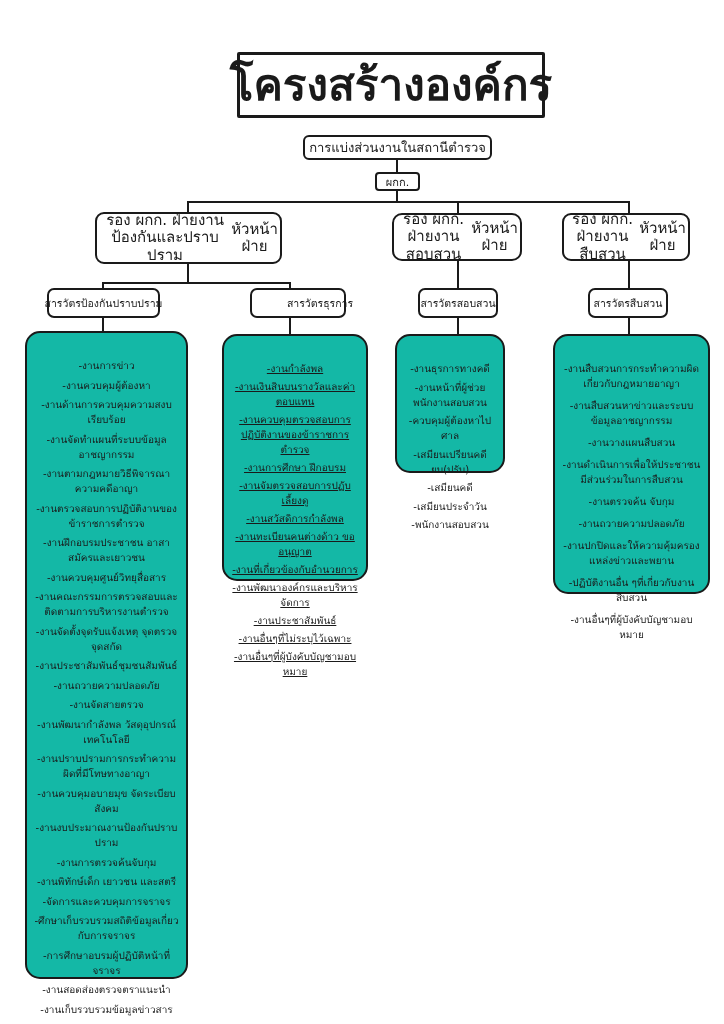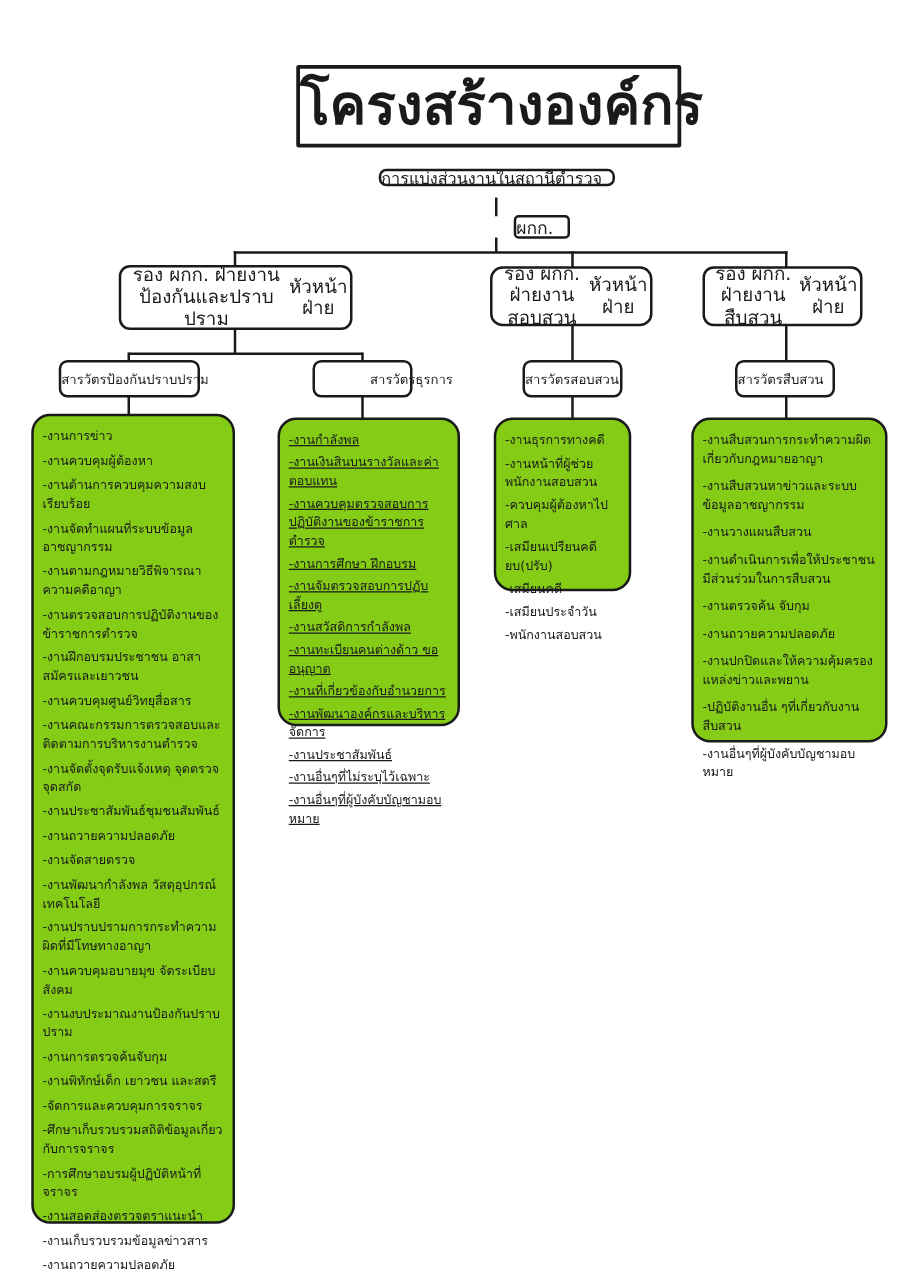--- a/index.html
+++ b/index.html
@@ -21,75 +21,75 @@
     width: 724px; height: 1024px;
     z-index: 1;
   }
   .box {
     position: absolute;
     background: #ffffff;
     border: 2px solid #1a1a1a;
     z-index: 2;
     display: flex;
     align-items: center;
+    justify-content: center;
     text-align: center;
   }
   .title-box {
     left: 237px; top: 52px; width: 308px; height: 66px;
     border-width: 3px;
     border-radius: 2px;
   }
   .title-text {
     font-size: 44px;
     font-weight: bold;
     line-height: 1;
     white-space: nowrap;
   }
   .subtitle-box {
-    left: 303px; top: 135px; width: 189px; height: 14px;
+    left: 303px; top: 135px; width: 189px; height: 25px;
     border-radius: 6px;
     font-size: 13px;
     white-space: nowrap;
   }
   .root-box {
     left: 375px; top: 172px; width: 45px; height: 19px;
     border-radius: 4px;
-    font-size: 14px;
-    white-space: nowrap;
-    margin-left: 36px;
+    font-size: 11px;
+    white-space: nowrap;
   }
   .branch-box {
     flex-direction: row;
     justify-content: space-around;
     border-radius: 9px;
     font-size: 15px;
     padding: 3px 2px;
     line-height: 1.15;
   }
   .branch-1 { left: 95px;  top: 212px; width: 187px; height: 52px; }
   .branch-2 { left: 392px; top: 213px; width: 130px; height: 48px; border-radius: 10px; }
   .branch-3 { left: 562px; top: 213px; width: 128px; height: 48px; }
   .unit-box {
     top: 288px; height: 30px;
     border-radius: 7px;
     font-size: 10.5px;
     white-space: nowrap;
   }
   .unit-1 { left: 47px;  width: 113px; }
-  .unit-2 { left: 250px; width: 80px; padding-left: 44px;  }
+  .unit-2 { left: 250px; width: 96px; padding-left: 44px;  }
   .unit-3 { left: 418px; width: 80px;  }
   .unit-4 { left: 588px; width: 80px;  }
   .tasks-box {
     position: absolute;
-    background: #84cc16;
+    background: #14b8a6;
     border: 2px solid #1a1a1a;
     border-radius: 15px;
     z-index: 2;
-    padding: 9px 7px;
-    text-align: left;
+    padding: 25px 7px;
+    text-align: center;
   }
   .tasks-1 { left: 25px;  top: 331px; width: 163px; height: 648px; }
   .tasks-2 { left: 222px; top: 334px; width: 146px; height: 247px; text-decoration: underline; }
   .tasks-3 { left: 395px; top: 334px; width: 110px; height: 139px; }
   .tasks-4 { left: 553px; top: 334px; width: 157px; height: 260px; }
   .task {
     font-size: 10px;
     line-height: 15px;
     margin-bottom: 4px;
     overflow-wrap: anywhere;

